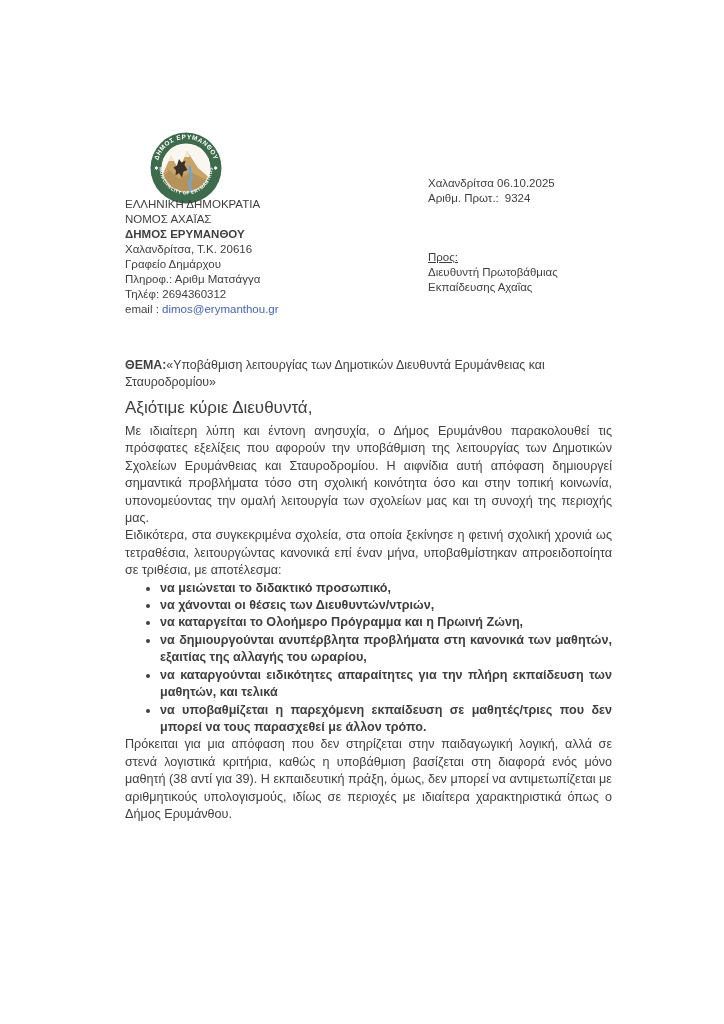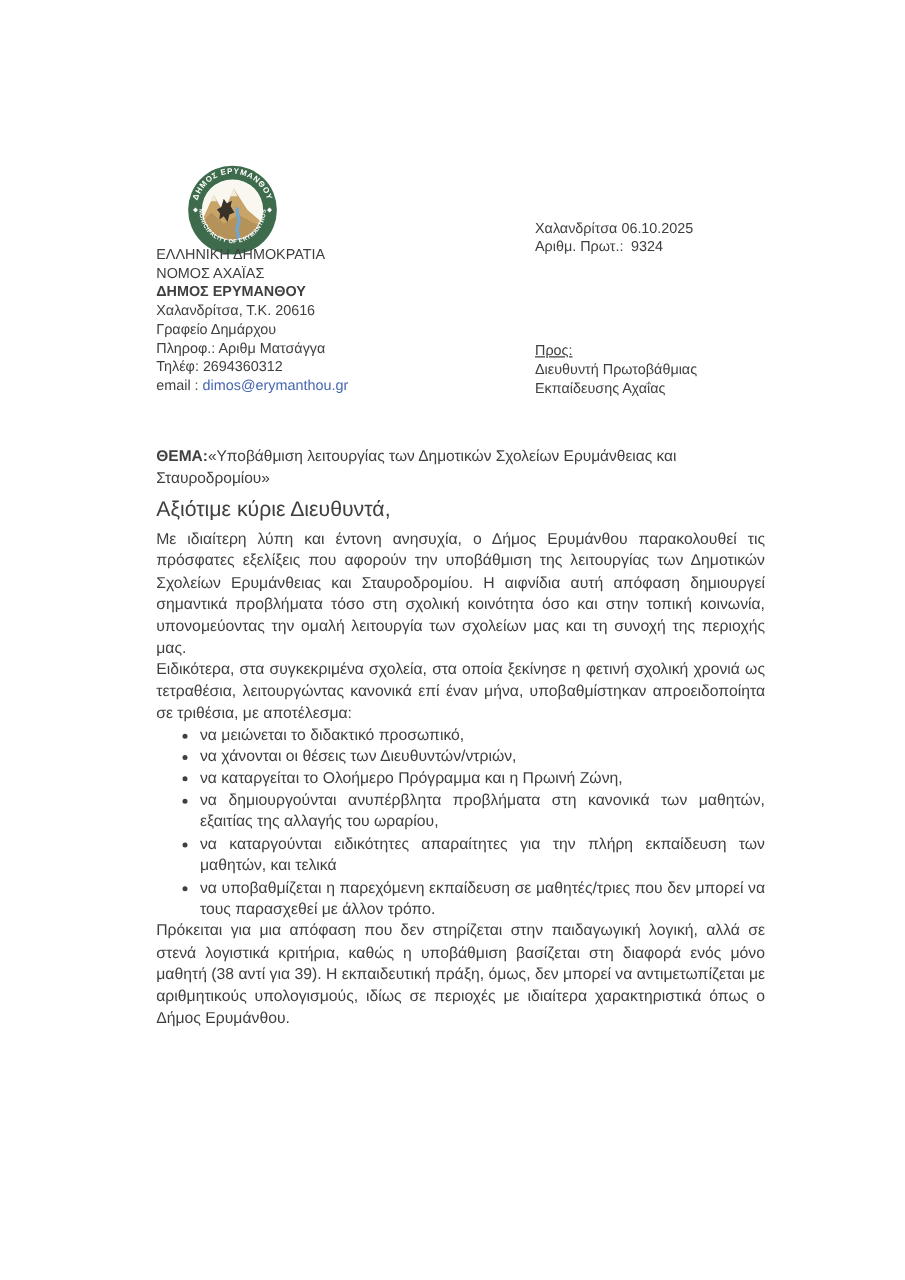--- a/index.html
+++ b/index.html
@@ -19,21 +19,21 @@
     font-size:11.5px; line-height:15px; color:#3f3f3f;
   }
   .sender .bold { font-weight:bold; }
   .sender a { color:#4666b0; }
   .right-date {
     position:absolute; left:428px; top:176px;
     font-size:11.5px; line-height:15px;
   }
   .right-to {
     position:absolute; left:428px; top:250px;
-    font-size:11.5px; line-height:15px;margin-top:24px;
+    font-size:11.5px; line-height:15px;
   }
   .underline { text-decoration:underline; }
   .proto-num { margin-left:6px; }
   
   .subject {
     position:absolute; left:125px; top:357px; width:497px;
     font-size:12.4px; line-height:17px;
   }
   .subject .label { font-weight:bold;text-align:right; }
   .salutation {
@@ -43,20 +43,21 @@
   
   .letter-body {
     position:absolute; left:125px; top:423px; width:487px;
     font-size:12.6px; line-height:17.4px;
     text-align:justify;
   }
   .letter-body p { margin:0; }
   .letter-body ul {
     margin:0; padding:0 0 0 35px;
     list-style:disc outside;
+    font-weight:bold;
   }
   .letter-body li { text-align:justify; }
 </style>
 </head>
 <body>
 
 <div class="page">
 
   <div class="logo">
     <svg viewBox="0 0 72 72" width="72" height="72">
@@ -105,21 +106,21 @@
     <div><span>Αριθμ. Πρωτ.:</span><span class="proto-num">9324</span></div>
   </div>
 
   <div class="right-to">
     <div class="underline">Προς:</div>
     <div>Διευθυντή Πρωτοβάθμιας</div>
     <div>Εκπαίδευσης Αχαΐας</div>
   </div>
 
   <div class="subject">
-    <span class="label">ΘΕΜΑ:</span><span>«Υποβάθμιση λειτουργίας των Δημοτικών Σχολείων Ερυμάνθειας και Σταυροδρομίου»</span>
+    <span class="label">ΘΕΜΑ:</span><span>«Υποβάθμιση λειτουργίας των Δημοτικών Διευθυντά Ερυμάνθειας και Σταυροδρομίου»</span>
   </div>
 
   <div class="salutation">Αξιότιμε κύριε Διευθυντά,</div>
 
   <div class="letter-body">
     <p>Με ιδιαίτερη λύπη και έντονη ανησυχία, ο Δήμος Ερυμάνθου παρακολουθεί τις πρόσφατες εξελίξεις που αφορούν την υποβάθμιση της λειτουργίας των Δημοτικών Σχολείων Ερυμάνθειας και Σταυροδρομίου. Η αιφνίδια αυτή απόφαση δημιουργεί σημαντικά προβλήματα τόσο στη σχολική κοινότητα όσο και στην τοπική κοινωνία, υπονομεύοντας την ομαλή λειτουργία των σχολείων μας και τη συνοχή της περιοχής μας.</p>
     <p>Ειδικότερα, στα συγκεκριμένα σχολεία, στα οποία ξεκίνησε η φετινή σχολική χρονιά ως τετραθέσια, λειτουργώντας κανονικά επί έναν μήνα, υποβαθμίστηκαν απροειδοποίητα σε τριθέσια, με αποτέλεσμα:</p>
     <ul>
       <li>να μειώνεται το διδακτικό προσωπικό,</li>
       <li>να χάνονται οι θέσεις των Διευθυντών/ντριών,</li>

